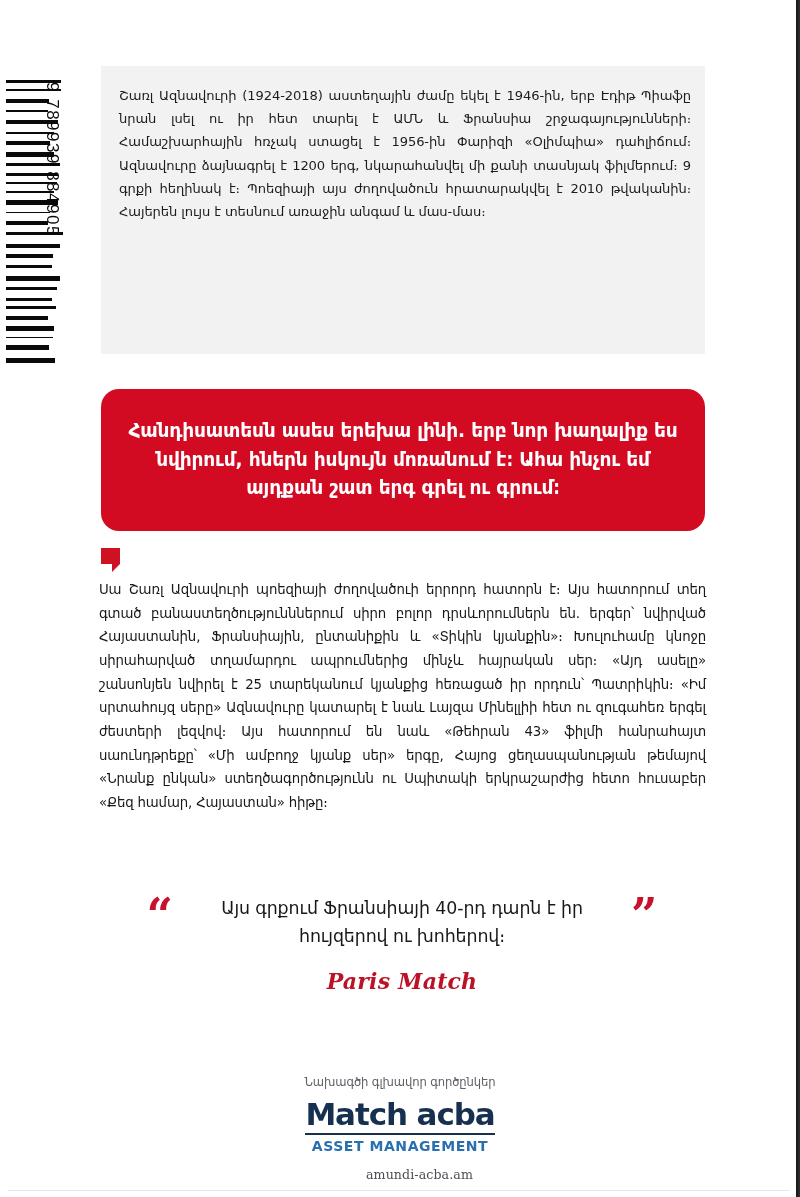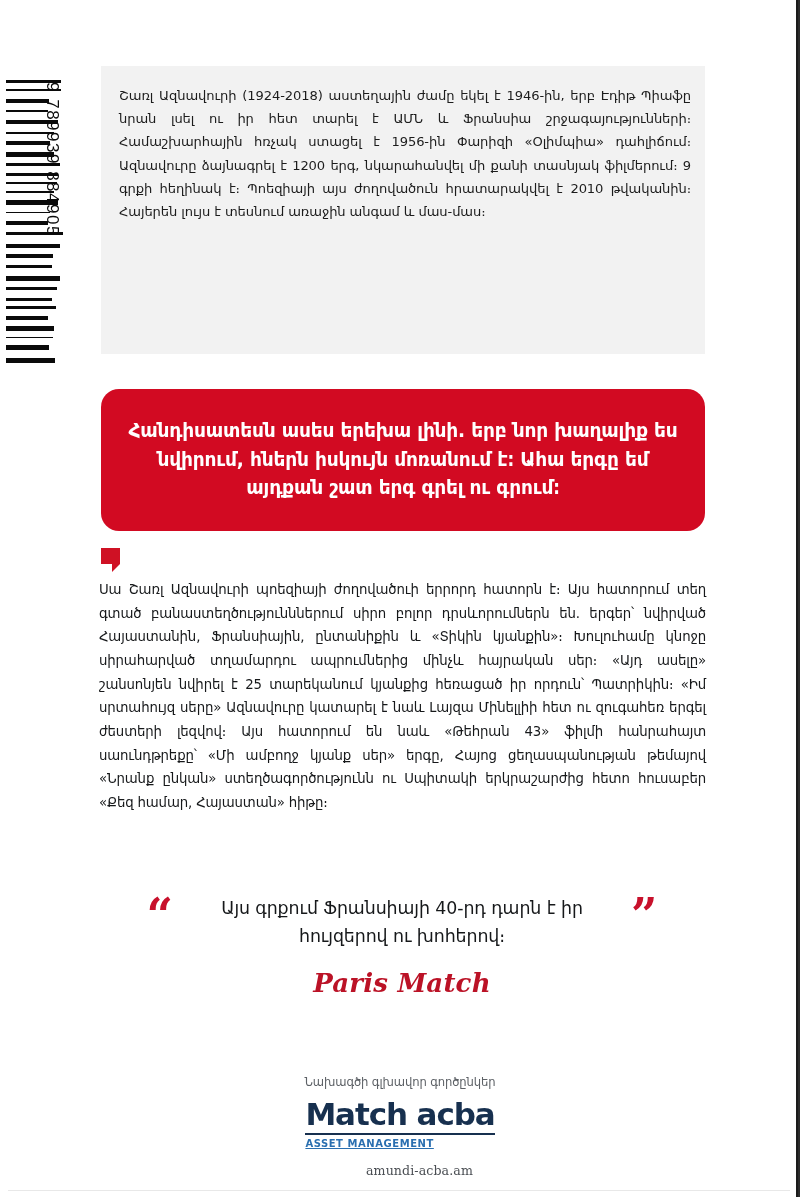--- a/index.html
+++ b/index.html
@@ -197,21 +197,21 @@
     line-height: 1.58;
     color: #16181a;
     letter-spacing: -0.1px;
   }
   .pq-source {
     margin-top: 18px;
     color: #bb1226;
     font-family: "DejaVu Serif", "Liberation Serif", serif;
     font-style: italic;
     font-weight: 700;
-    font-size: 26px;
+    font-size: 22px;
     letter-spacing: 0.2px;
   }
 
   
   .sponsor {
     position: absolute;
     left: 0;
     top: 1075px;
     width: 800px;
     text-align: center;
@@ -236,26 +236,25 @@
     line-height: 1.05;
   }
   .logo-rule {
     height: 2.6px;
     background: #17304f;
     margin-top: 2px;
   }
   .logo-sub {
     margin-top: 3px;
     font-family: "DejaVu Sans", "Liberation Sans", sans-serif;
-    font-size: 10px;
+    font-size: 14px;
     font-weight: 700;
     color: #2a6fb0;
     letter-spacing: 0.55px;
-    text-align: left;
-    text-decoration: underline;
+    text-align: center;
   }
   .sponsor-url {
     margin-top: 12px;
     font-family: "DejaVu Serif", "Liberation Serif", serif;
     font-size: 12.6px;
     color: #4a4e53;
     letter-spacing: 0.1px;
     margin-left: 39px;
   }
 </style>
@@ -371,21 +370,21 @@
         <path d="M92 170 C104 177 122 177 134 168" stroke="#4f4a45" stroke-width="2.6" fill="none" stroke-linecap="round"></path>
 
         <path d="M96 186 C106 192 118 192 127 185" stroke="#a49e98" stroke-width="1.4" fill="none"></path>
 
         <path d="M88 176 C96 196 126 196 134 176" fill="none" stroke="#9c958f" stroke-width="1.2"></path>
       </svg>
     </div>
   </div>
 
   <div class="red-banner">
-    <div class="red-banner-text">Հանդիսատեսն ասես երեխա լինի. երբ նոր խաղալիք ես նվիրում, հներն իսկույն մոռանում է։ Ահա երգը եմ այդքան շատ երգ գրել ու գրում։</div>
+    <div class="red-banner-text">Հանդիսատեսն ասես երեխա լինի. երբ նոր խաղալիք ես նվիրում, հներն իսկույն մոռանում է։ Ահա ինչու եմ այդքան շատ երգ գրել ու գրում։</div>
   </div>
 
   <div class="bubble-mark">
     <div class="bub-body"></div>
     <div class="bub-tail"></div>
   </div>
 
   <div class="body-copy">Սա Շառլ Ազնավուրի պոեզիայի ժողովածուի երրորդ հատորն է։ Այս հատորում տեղ գտած բանաստեղծությունններում սիրո բոլոր դրսևորումներն են. երգեր՝ նվիրված Հայաստանին, Ֆրանսիային, ընտանիքին և «Տիկին կյանքին»։ Խուլուհամը կնոջը սիրահարված տղամարդու ապրումներից մինչև հայրական սեր։ «Այդ ասելը» շանսոնյեն նվիրել է 25 տարեկանում կյանքից հեռացած իր որդուն՝ Պատրիկին։ «Իմ սրտահույզ սերը» Ազնավուրը կատարել է նաև Լայզա Մինելլիի հետ ու զուգահեռ երգել ժեստերի լեզվով։ Այս հատորում են նաև «Թեհրան 43» ֆիլմի հանրահայտ սաունդթրեքը՝ «Մի ամբողջ կյանք սեր» երգը, Հայոց ցեղասպանության թեմայով «Նրանք ընկան» ստեղծագործությունն ու Սպիտակի երկրաշարժից հետո հուսաբեր «Քեզ համար, Հայաստան» հիթը։</div>
 
   <div class="pullquote">

